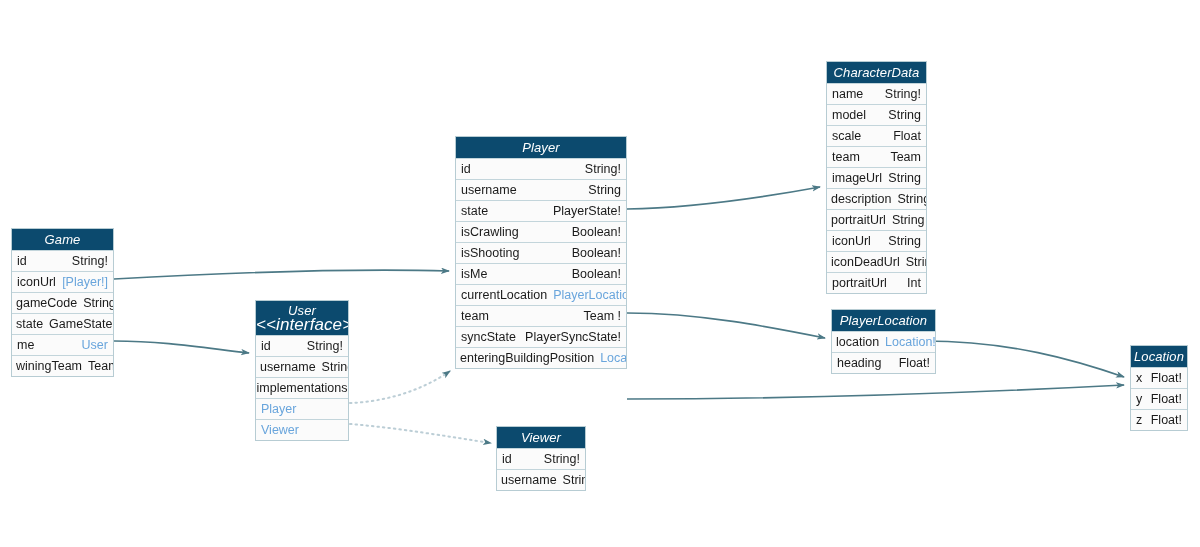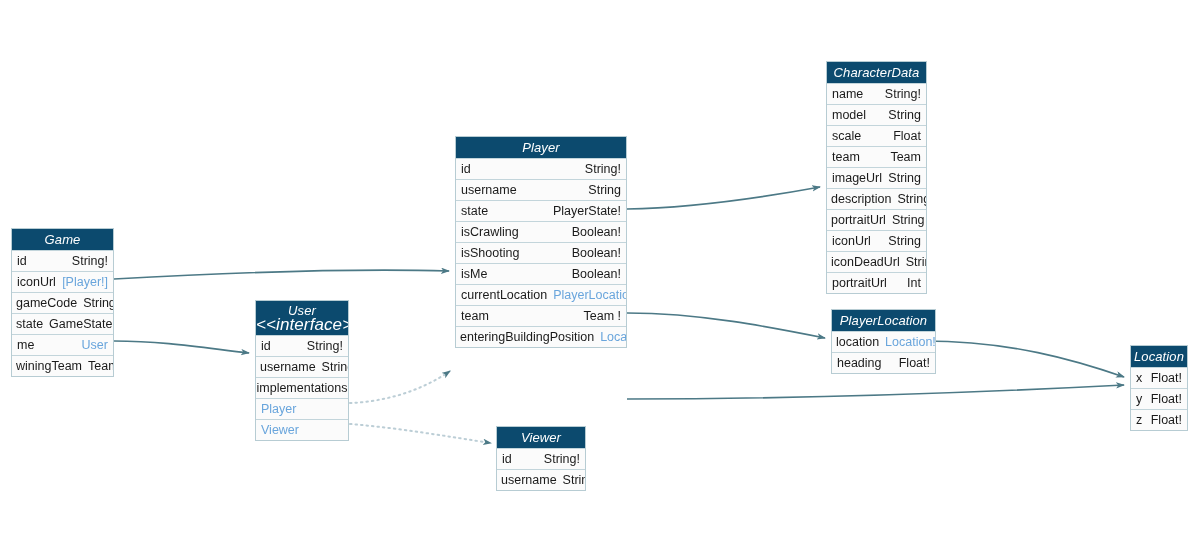--- a/index.html
+++ b/index.html
@@ -199,20 +199,24 @@
       <span class="ftype">Boolean!</span>
     </div>
     <div class="field ref">
       <span class="fname">currentLocation</span>
       <span class="ftype">PlayerLocation!</span>
     </div>
     <div class="field">
       <span class="fname">team</span>
       <span class="ftype">Team !</span>
     </div>
+    <div class="field">
+      <span class="fname">syncState</span>
+      <span class="ftype">PlayerSyncState!</span>
+    </div>
     <div class="field ref tight">
       <span class="fname">enteringBuildingPosition</span>
       <span class="ftype">Location</span>
     </div>
   </div>
 
   <div class="entity" style="left:496px; top:426px; width:90px;">
     <div class="entity-header">Viewer</div>
     <div class="field">
       <span class="fname">id</span>

